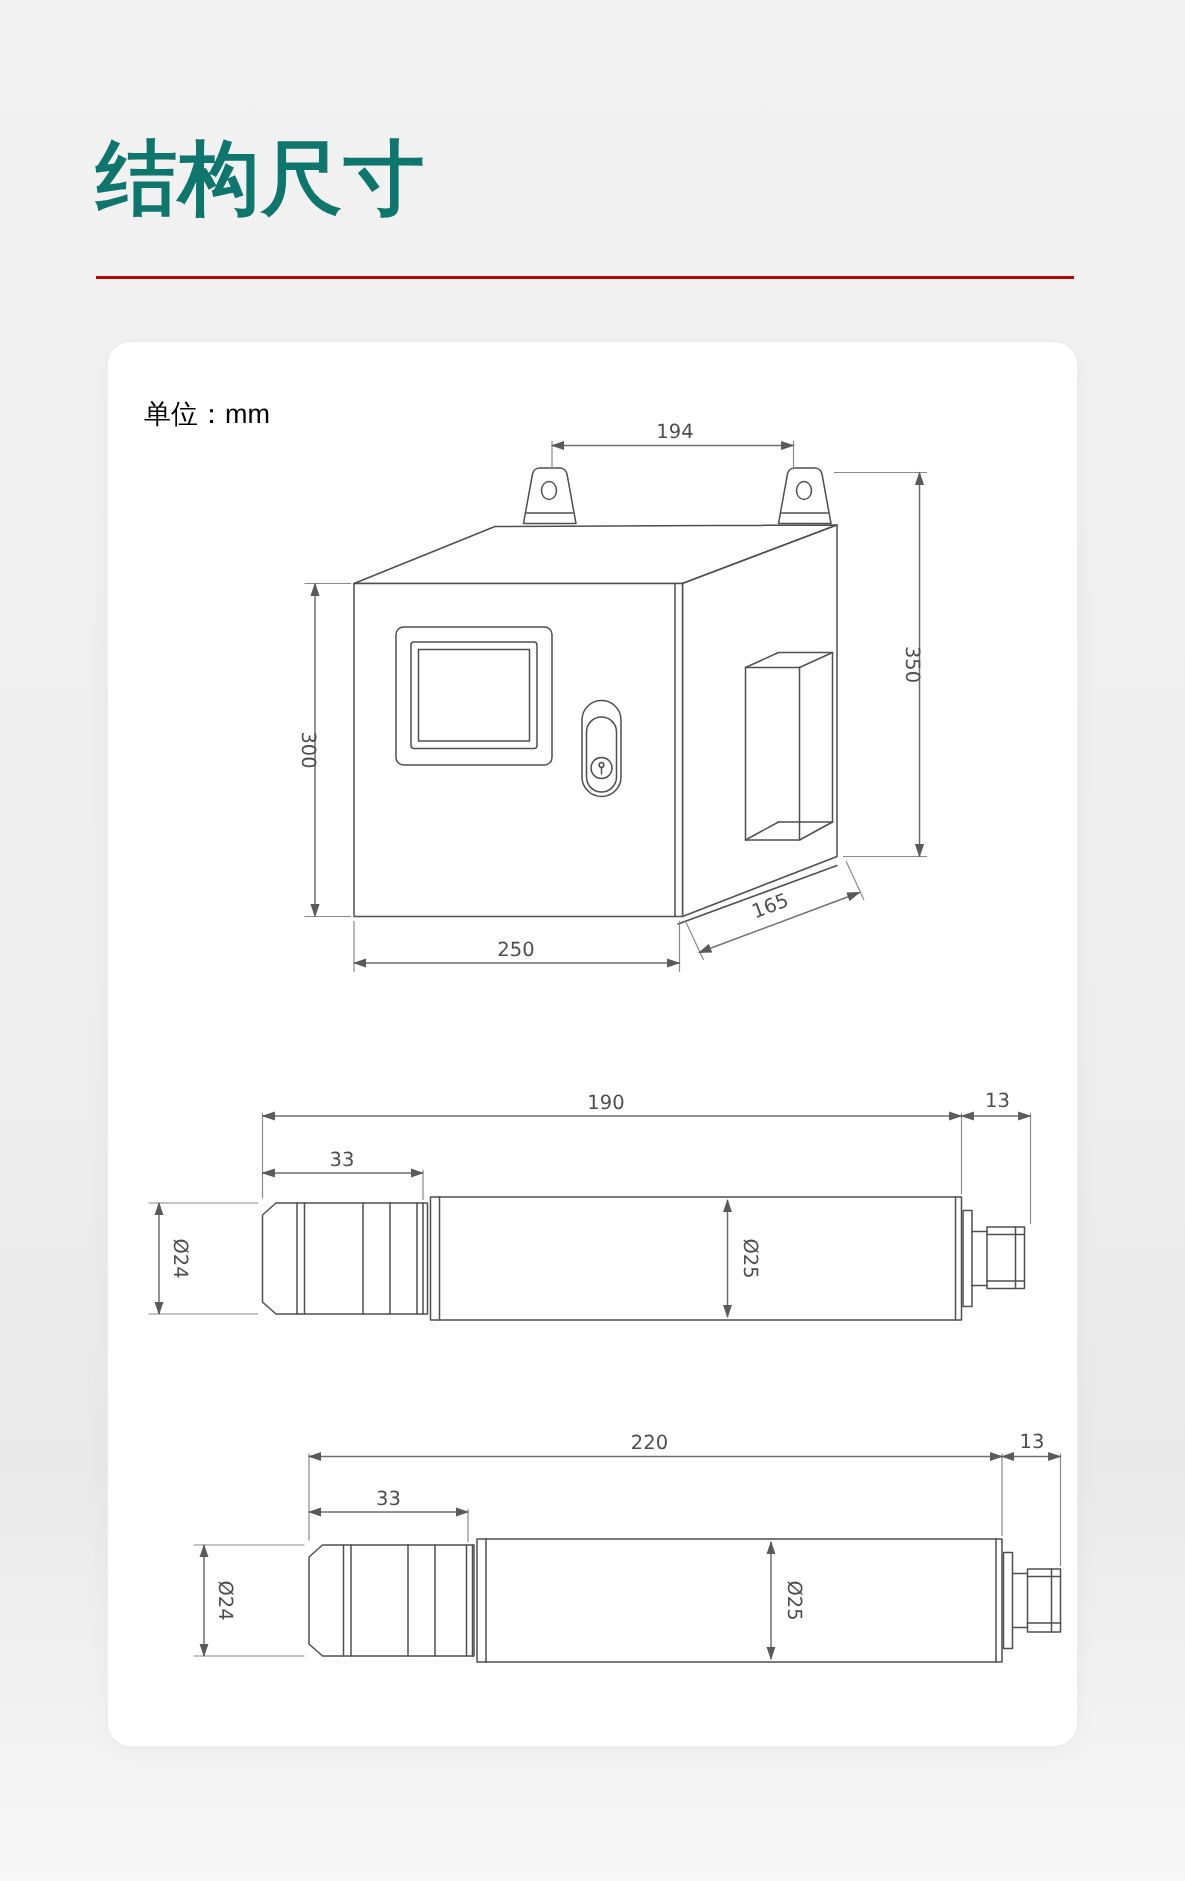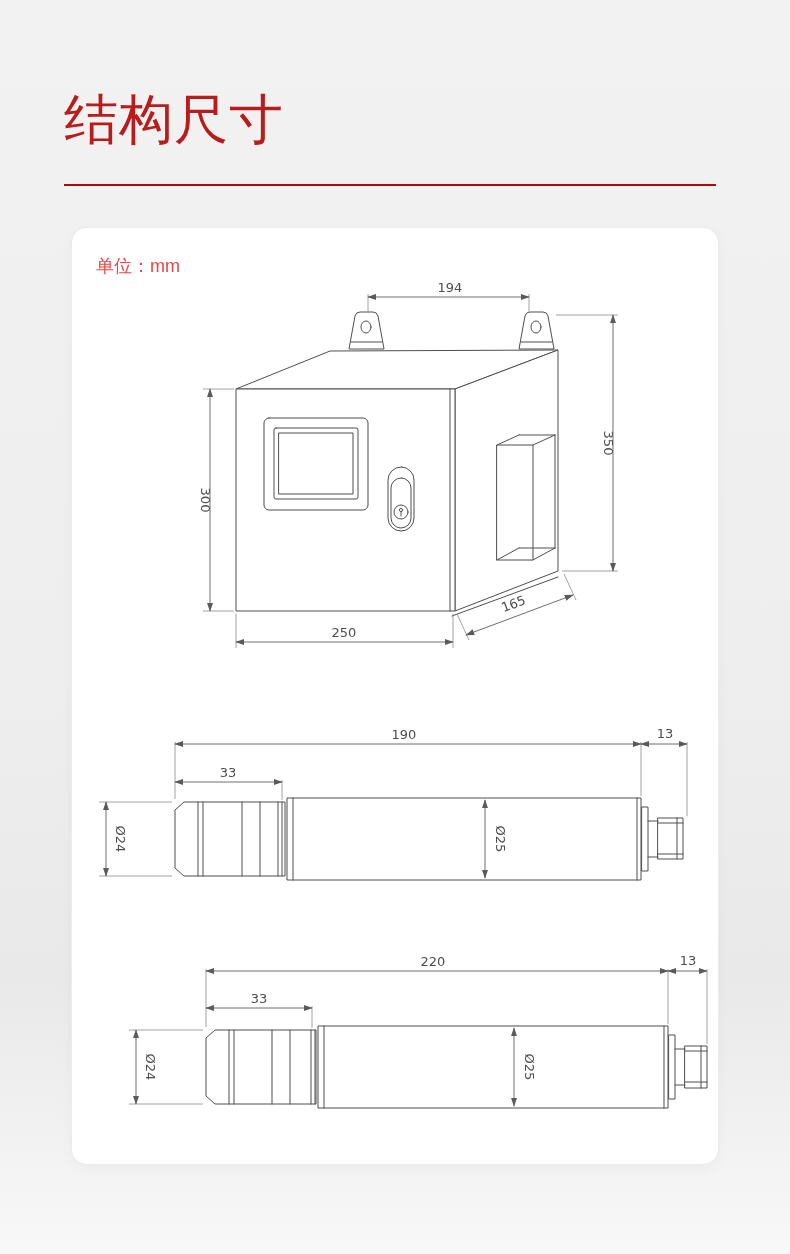--- a/index.html
+++ b/index.html
@@ -3,32 +3,32 @@
 <meta charset="utf-8">
 <style>
   html,body{margin:0;padding:0;}
   body{
     width:790px;height:1254px;position:relative;overflow:hidden;
     background:linear-gradient(180deg,#f2f2f2 0%,#eeeeee 55%,#e9e9e9 78%,#f8f8f8 100%);
     font-family:"Liberation Sans","DejaVu Sans",sans-serif;
   }
   .page-title{
     position:absolute;left:64px;top:92px;
-    font-size:54px;font-weight:400;color:#b91c1c;letter-spacing:1px;line-height:1;
+    font-size:54px;font-weight:700;color:#0f766e;letter-spacing:1px;line-height:1;
   }
   .title-divider{
     position:absolute;left:64px;top:184px;width:652px;height:2px;background:#b20a0a;
   }
   .dims-card{
     position:absolute;left:72px;top:228px;width:646px;height:936px;
     background:#ffffff;border-radius:15px;
     box-shadow:0 0 0 1px #ececec,0 4px 14px rgba(0,0,0,0.04);
   }
   .unit-label{
-    position:absolute;left:96px;top:254px;font-size:18px;color:#ef4444;
+    position:absolute;left:96px;top:264px;font-size:18px;color:#000000;
   }
   svg.drawing-layer{position:absolute;left:0;top:0;}
   .oline{stroke:#4f4f4f;stroke-width:1;fill:none;stroke-linejoin:round;stroke-linecap:round;}
   .oface{stroke:#4f4f4f;stroke-width:1;fill:#ffffff;stroke-linejoin:round;}
   .dline{stroke:#6e6e6e;stroke-width:1;fill:none;}
   .xline{stroke:#8a8a8a;stroke-width:0.8;fill:none;}
   text.dimtxt{font-family:"DejaVu Sans","Liberation Sans",sans-serif;font-size:13px;fill:#4d4d4d;text-anchor:middle;}
 </style>
 </head>
 <body>

